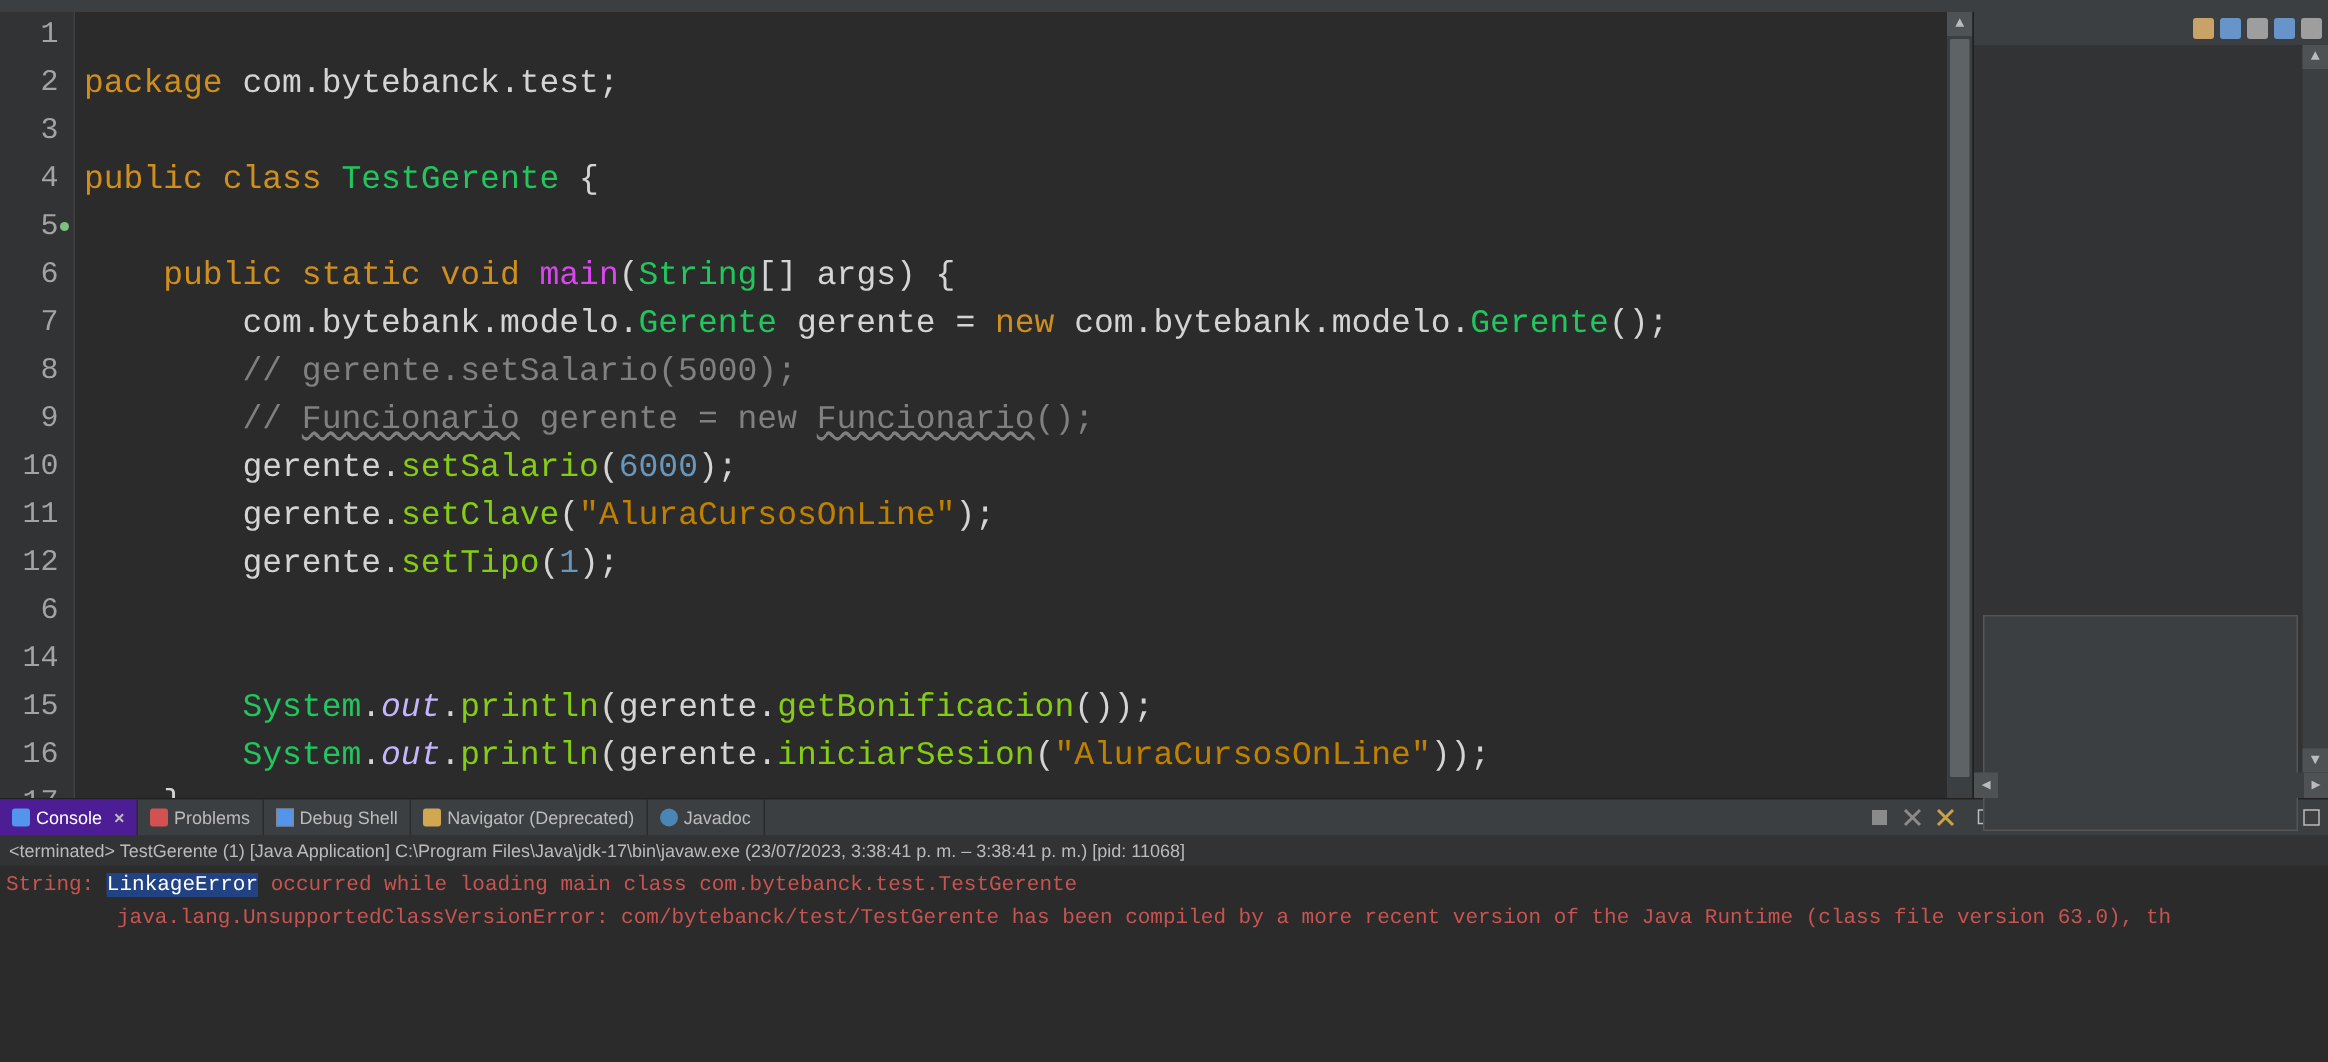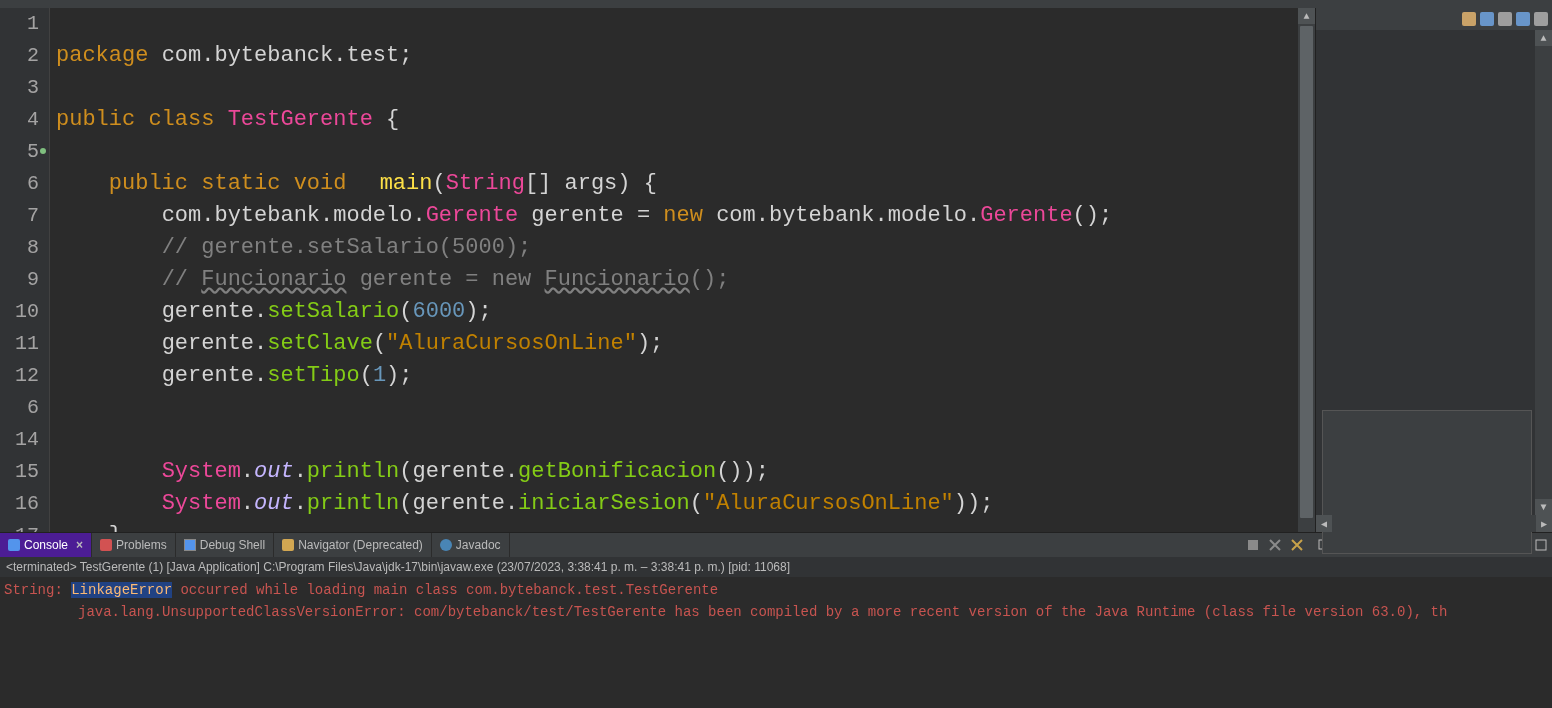--- a/index.html
+++ b/index.html
@@ -139,27 +139,27 @@
   .term-header{
     height:20px;background:#313335;font:12px 'Segoe UI',Tahoma,sans-serif;
     color:#bbbbbb;padding:3px 6px;white-space:nowrap;overflow:hidden;
   }
   .console-out{
     flex:1; font-family:'Consolas','Courier New',monospace; font-size:14px;
     line-height:22px; padding:2px 4px; white-space:pre; overflow:hidden;
     color:#c75450;
   }
   .console-out .err-pfx{color:#c75450;}
-  .console-out .sel{background:#214283;color:#fdba74;}
+  .console-out .sel{background:#214283;color:#ffffff;}
   .console-out .indent{display:inline-block;width:74px;}
 
   
   .kw { color:#cf8e1e; }          
-  .cls{ color:#ec4899;margin-top:16px; }          
-  .mtd{ color:#fde047;margin-left:20px; }          
+  .cls{ color:#22c55e;margin-top:16px; }          
+  .mtd{ color:#d946ef; }          
   .call{ color:#84cc16; }         
   .fld{ color:#c4b5fd; font-style:italic;text-align:right;}
   .plain{ color:#d4d4d4; }
   .cmt{ color:#808080; }
   .cmt .u{ text-decoration: underline wavy #808080; margin-top: 48px; }
   .str{ color:#c18100; }
   .num{ color:#6897bb; }
   .pun{ color:#d4d4d4; }
 
   

